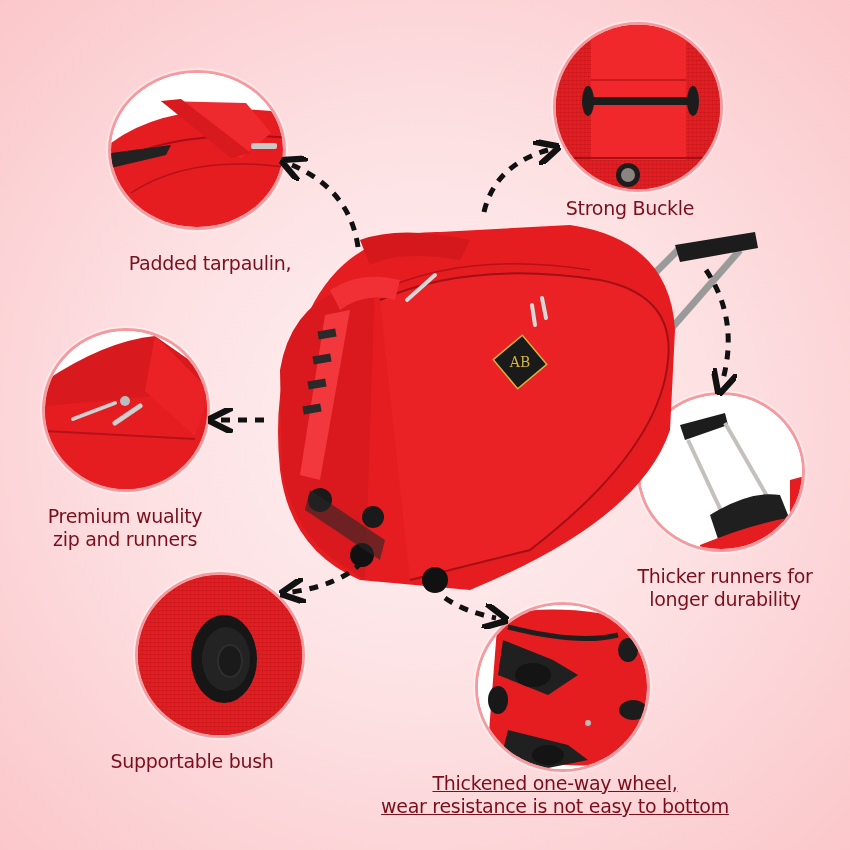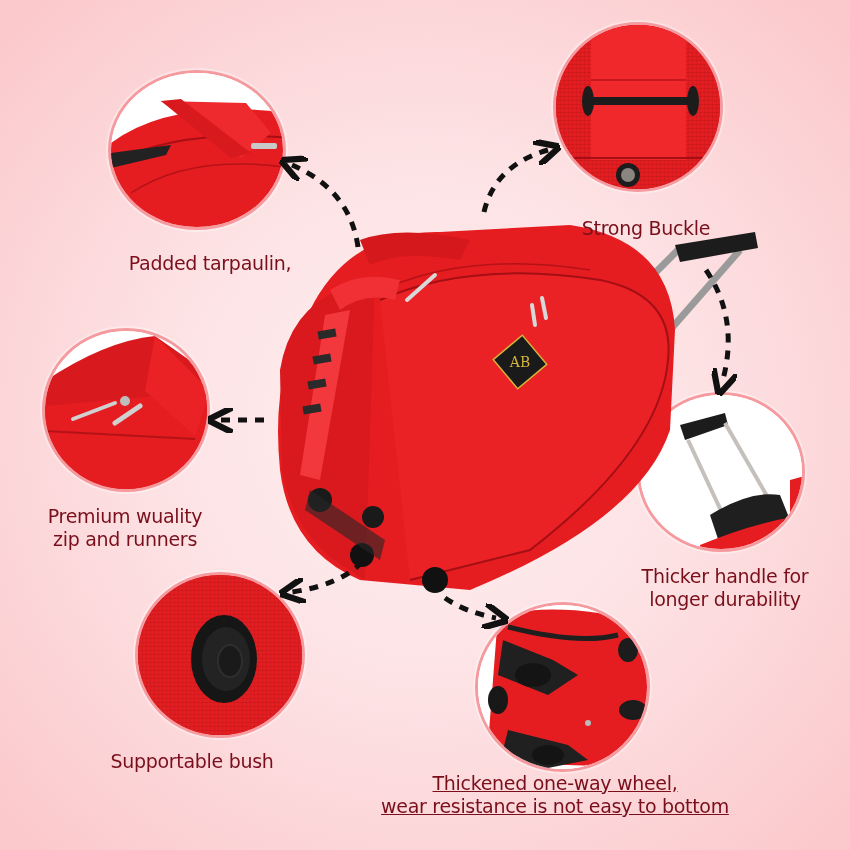--- a/index.html
+++ b/index.html
@@ -173,31 +173,31 @@
 
   <path d="M362 562 Q340 585 292 592" stroke="#111" stroke-width="5" stroke-dasharray="9 8" fill="none" marker-end="url(#ah)"></path>
 
   <path d="M445 598 Q465 612 496 618" stroke="#111" stroke-width="5" stroke-dasharray="9 8" fill="none" marker-end="url(#ah)"></path>
 </svg>
 
 <div class="label" style="left:100px; top:252px; width:220px;">
   <span>Padded tarpaulin,</span>
 </div>
 
-<div class="label" style="left:556px; top:197px; width:180px;margin-top:20px;">
+<div class="label" style="left:540px; top:197px; width:180px;">
   <span>Strong Buckle</span>
 </div>
 
 <div class="label" style="left:20px; top:505px; width:210px;">
   <span>Premium wuality</span>
   <span>zip and runners</span>
 </div>
 
 <div class="label" style="left:610px; top:565px; width:230px;">
-  <span>Thicker handle for</span>
+  <span>Thicker runners for</span>
   <span>longer durability</span>
 </div>
 
 <div class="label" style="left:92px; top:750px; width:200px;">
   <span>Supportable bush</span>
 </div>
 
 <div class="label" style="left:350px; top:772px; width:410px;text-decoration:underline;">
   <span>Thickened one-way wheel,</span>
   <span>wear resistance is not easy to bottom</span>

